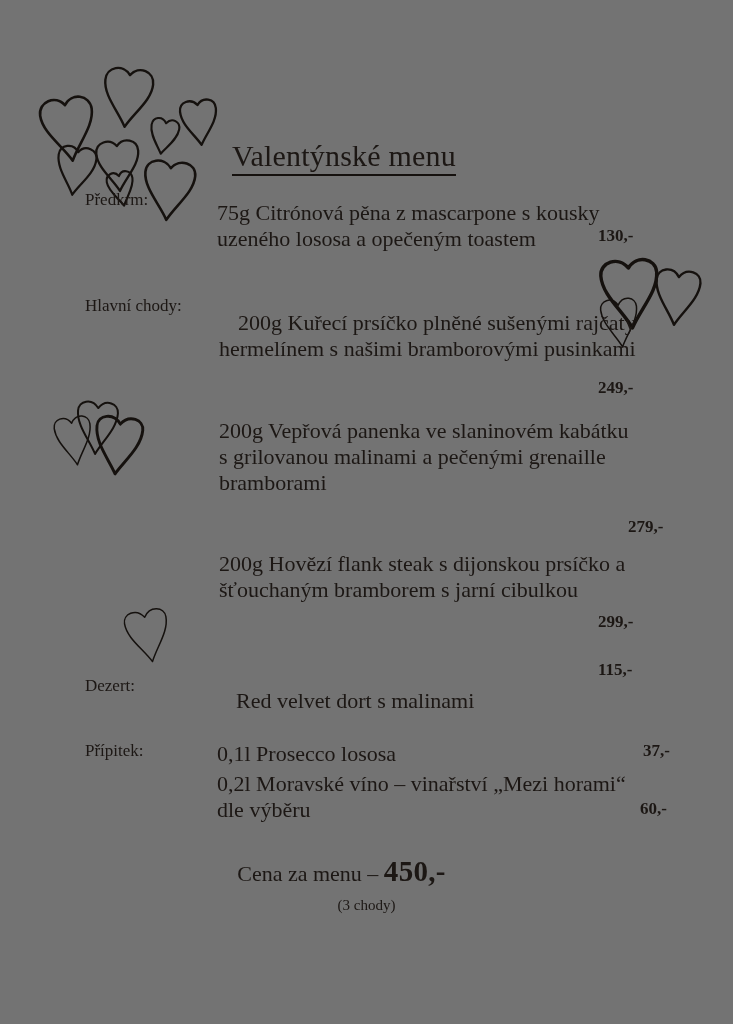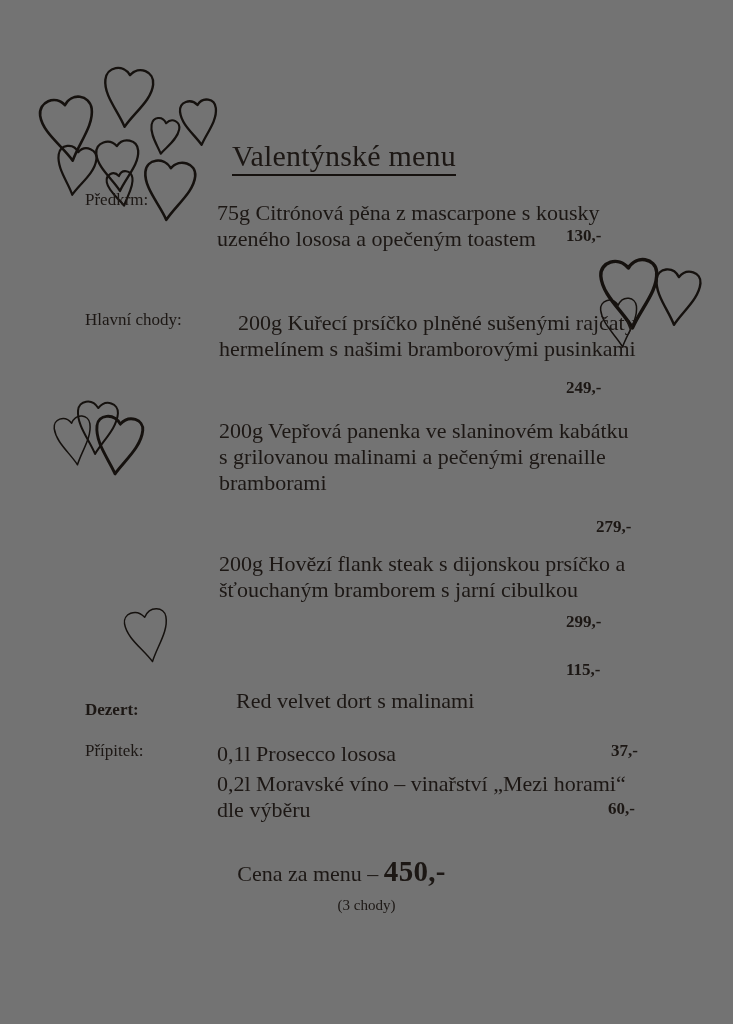--- a/index.html
+++ b/index.html
@@ -76,20 +76,21 @@
     line-height: 26px;
     white-space: pre-line;
   }
   .desc.indent-main { left: 219px; }
   .desc.indent-dessert { left: 236px; margin-top: 12px; }
   .price {
     position: absolute;
     font-size: 17px;
     font-weight: bold;
     white-space: nowrap;
+    margin-left: 32px;
   }
 
   
   .total {
     position: absolute;
     left: 0;
     top: 855px;
     width: 683px;
     text-align: center;
     white-space: nowrap;
@@ -178,38 +179,38 @@
   </div>
 
   <div class="row">
     <div class="label" style="top:190px;">Předkrm:</div>
     <div class="desc" style="top:200px;">75g Citrónová pěna z mascarpone s kousky
 uzeného lososa a opečeným toastem</div>
     <div class="price" style="left:566px; top:226px;">130,-</div>
   </div>
 
   <div class="row">
-    <div class="label" style="top:310px;">Hlavní chody:</div>
+    <div class="label" style="top:296px;">Hlavní chody:</div>
 
     <div class="desc indent-main" style="top:310px;text-align:right;">200g Kuřecí prsíčko plněné sušenými rajčaty
 hermelínem s našimi bramborovými pusinkami</div>
     <div class="price" style="left:566px; top:378px;">249,-</div>
 
     <div class="desc indent-main" style="top:418px;">200g Vepřová panenka ve slaninovém kabátku
 s grilovanou malinami a pečenými grenaille
 bramborami</div>
     <div class="price" style="left:596px; top:517px;">279,-</div>
 
     <div class="desc indent-main" style="top:551px;">200g Hovězí flank steak s dijonskou prsíčko a
 šťouchaným bramborem s jarní cibulkou</div>
     <div class="price" style="left:566px; top:612px;">299,-</div>
   </div>
 
   <div class="row">
-    <div class="label" style="top:700px;font-weight:bold;">Dezert:</div>
+    <div class="label" style="top:676px;">Dezert:</div>
     <div class="desc indent-dessert" style="top:676px;">Red velvet dort s malinami</div>
     <div class="price" style="left:566px; top:660px;">115,-</div>
   </div>
 
   <div class="row">
     <div class="label" style="top:741px;">Přípitek:</div>
 
     <div class="desc" style="top:741px;">0,1l Prosecco lososa</div>
     <div class="price" style="left:611px; top:741px;">37,-</div>
 

